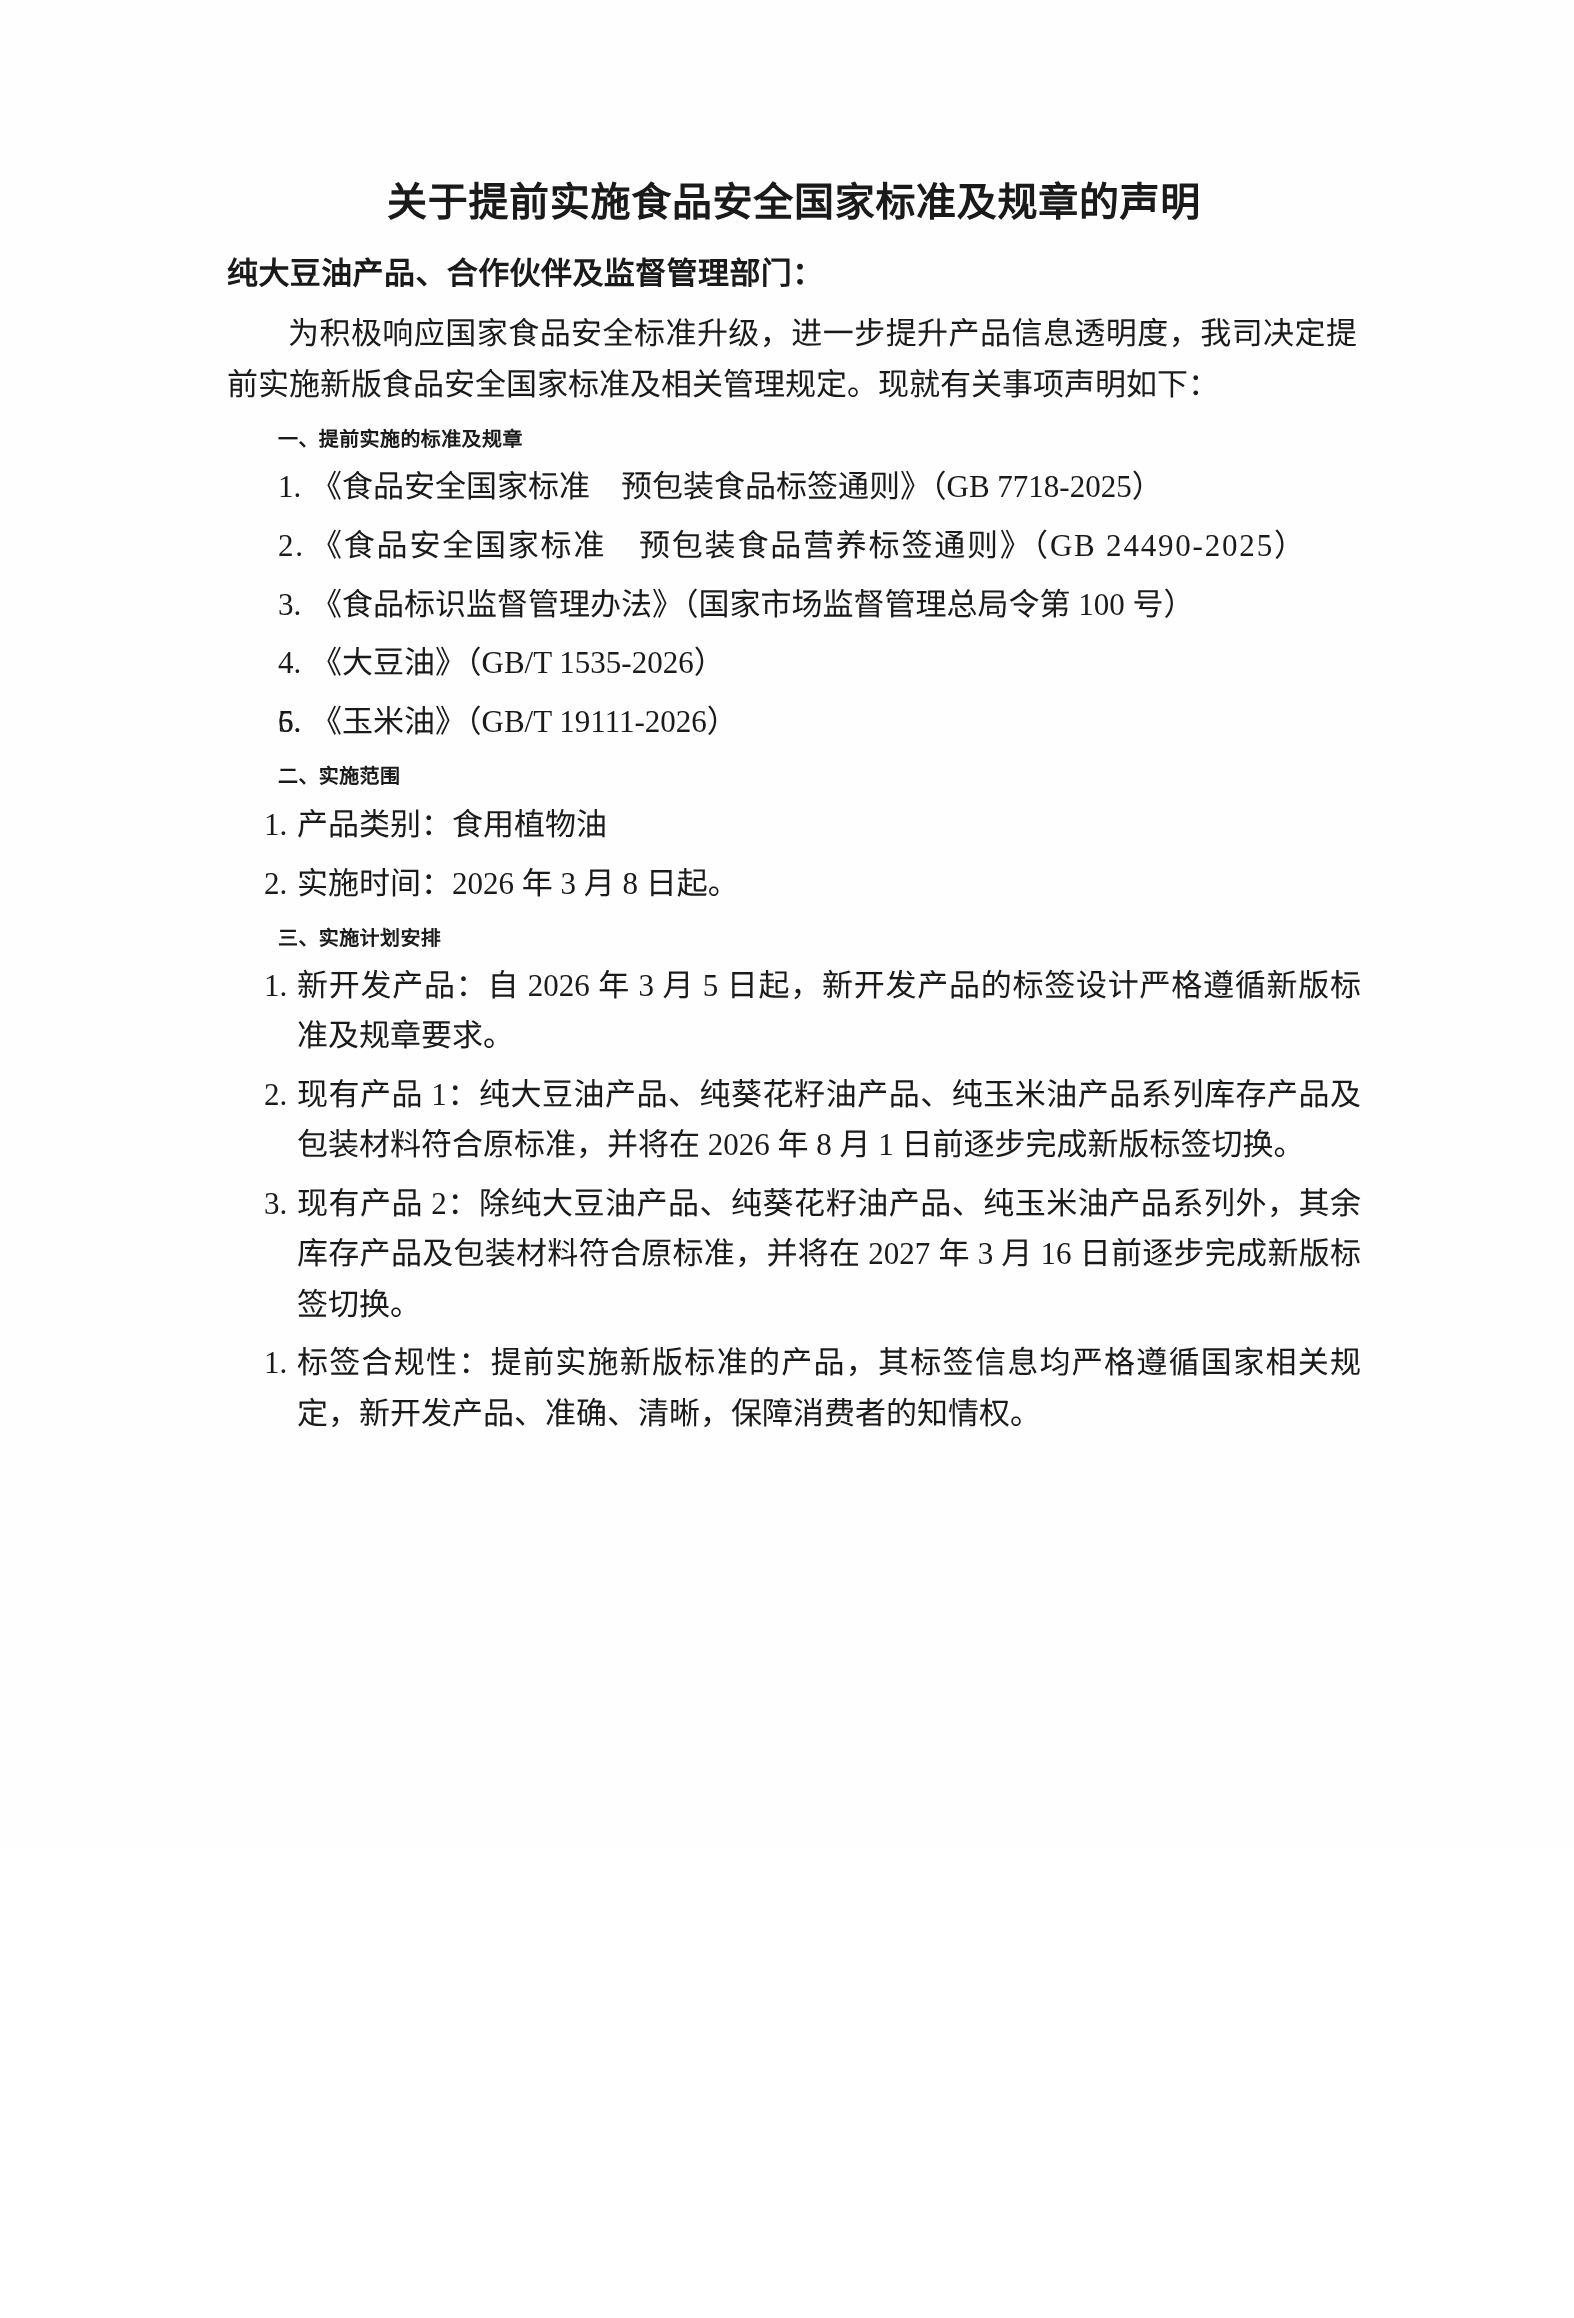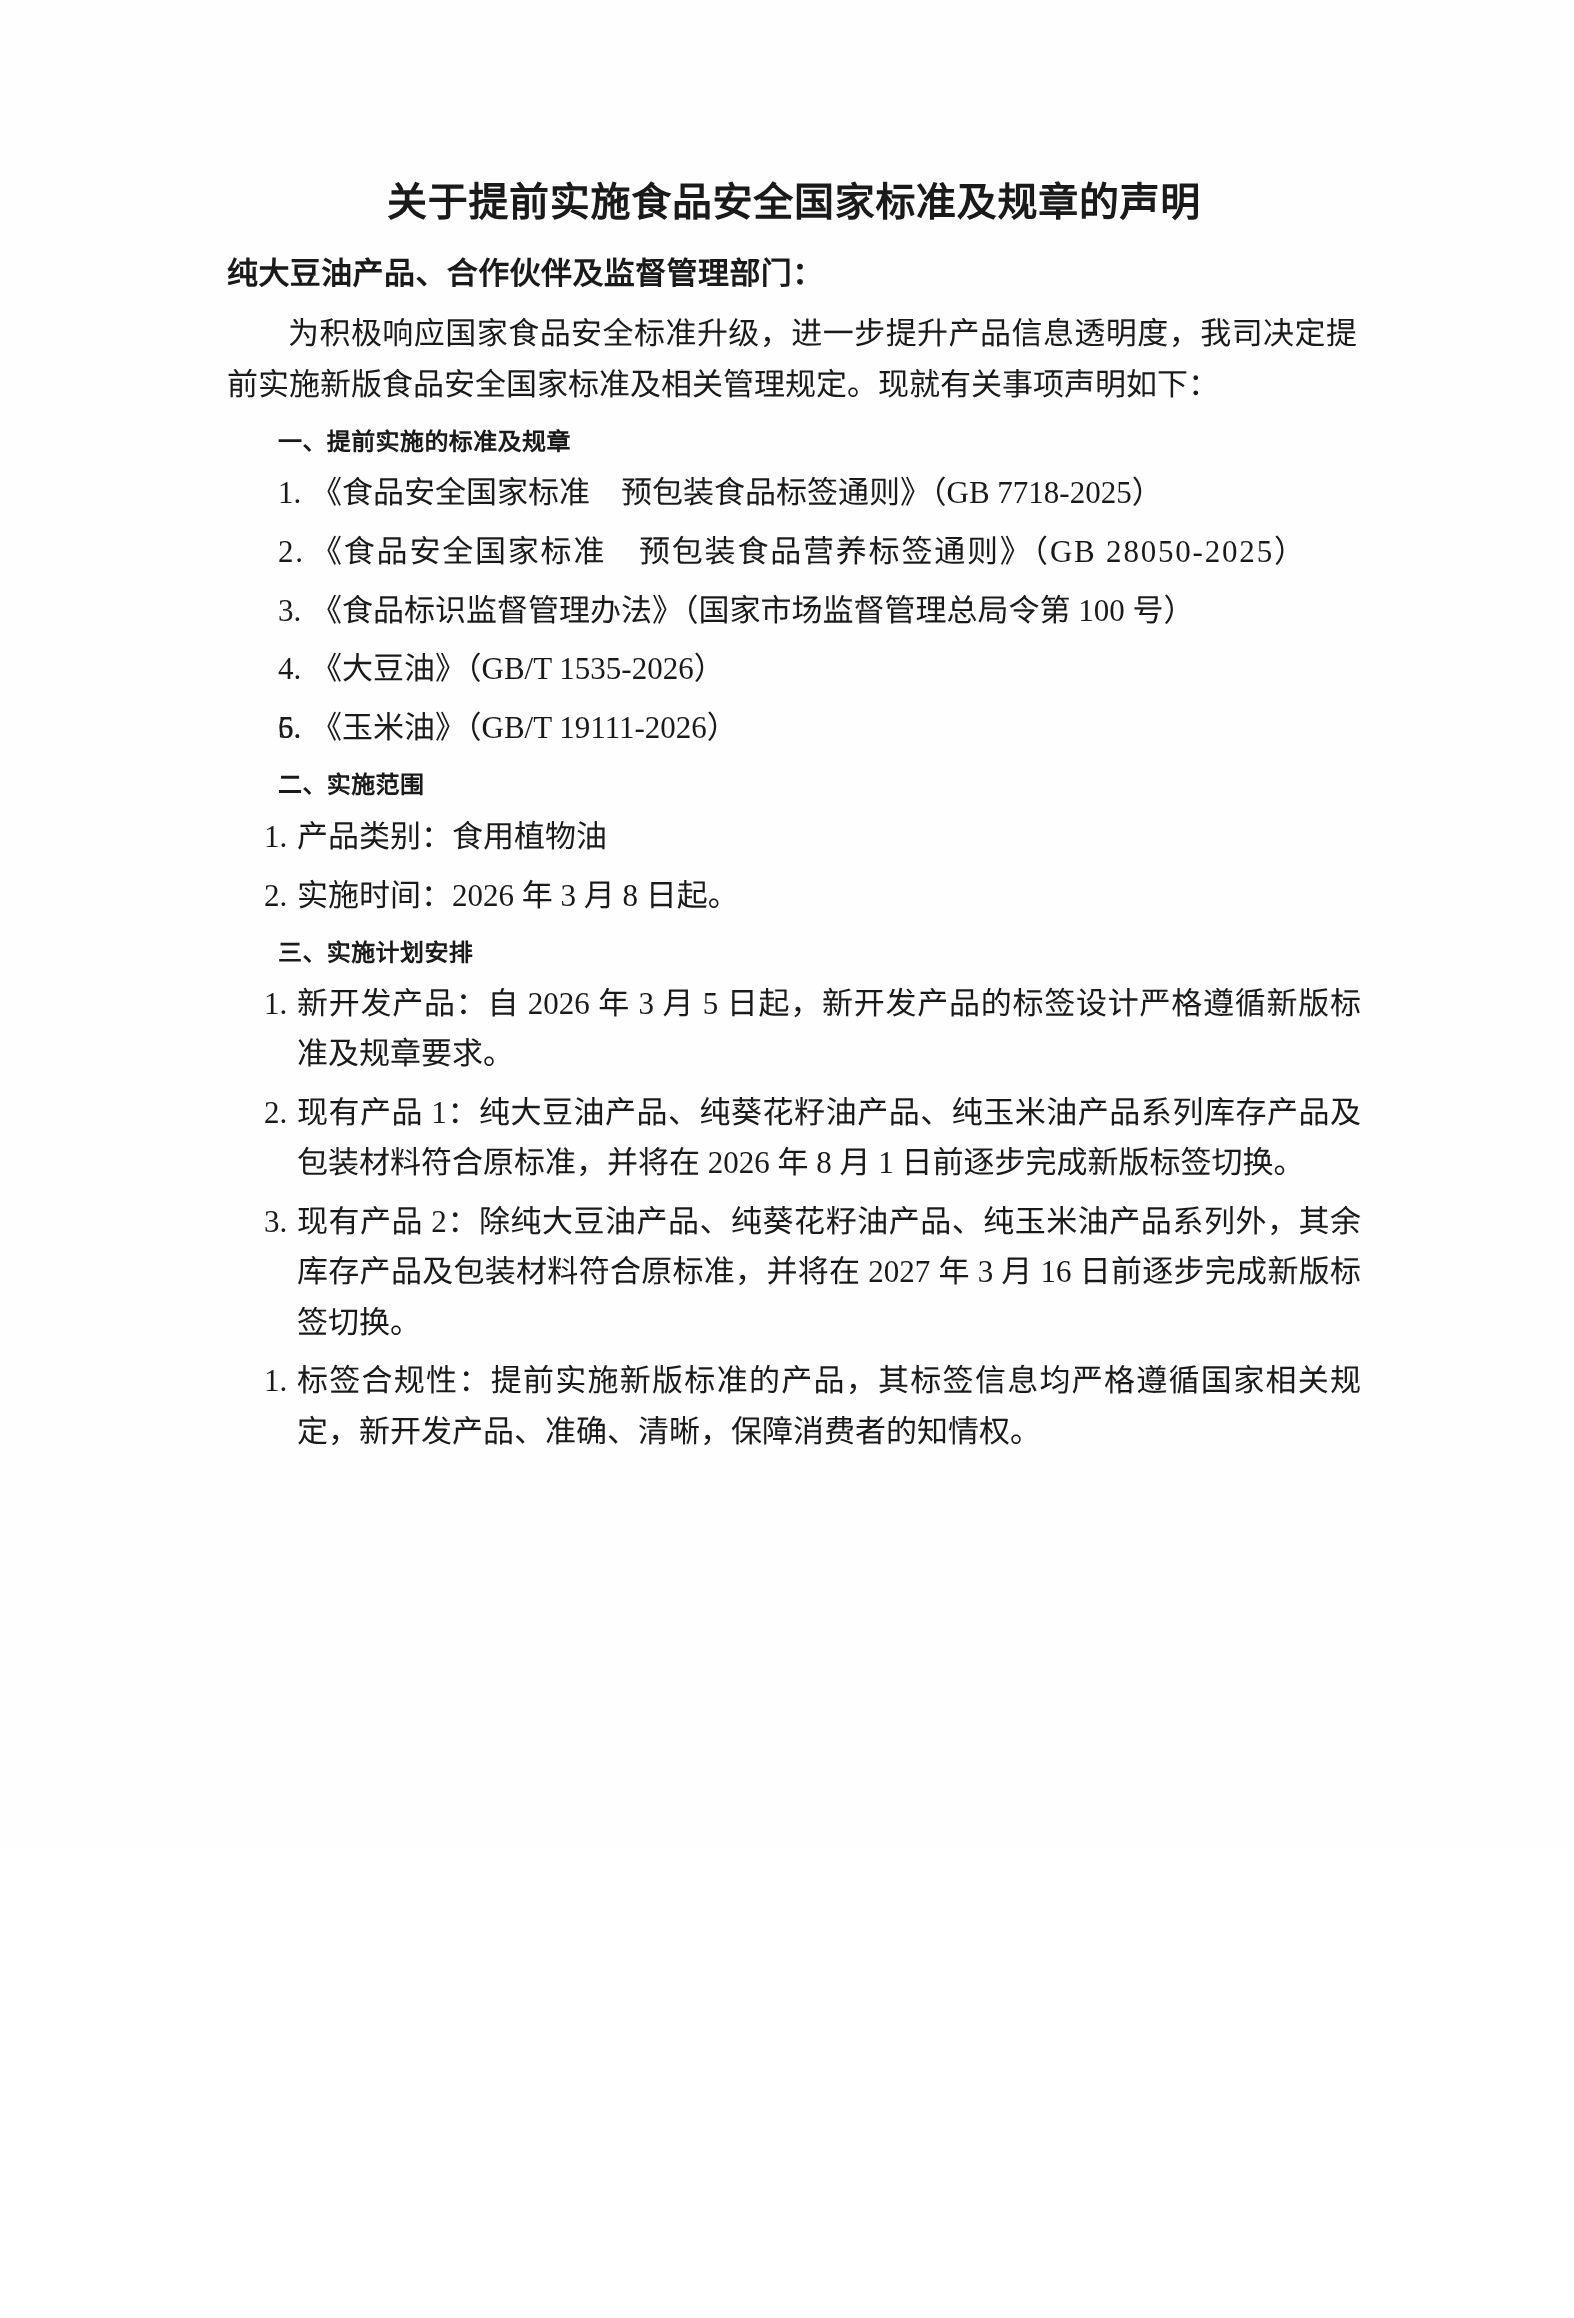--- a/index.html
+++ b/index.html
@@ -45,21 +45,21 @@
     margin: 0 4px 10px 0;
     text-align: justify;
     text-justify: inter-ideograph;
   }
   .para.indent {
     text-indent: 61px;
   }
   .section-head {
     font-family: "DejaVu Sans", "Liberation Sans", sans-serif;
     font-weight: bold;
-    font-size: 24px;
+    font-size: 20px;
     line-height: 1.5;
     margin: 14px 0 8.5px 51px;
     letter-spacing: 0.4px;
   }
   .list {
     margin: 0;
     padding: 0;
     list-style: none;
   }
   .list-item {
@@ -103,21 +103,21 @@
 
   <div class="blk">
     <div class="section-head">一、提前实施的标准及规章</div>
     <ul class="list">
       <li class="list-item">
         <span class="num">1.</span>
         <span>《食品安全国家标准　预包装食品标签通则》（GB 7718-2025）</span>
       </li>
       <li class="list-item spaced">
         <span class="num">2.</span>
-        <span>《食品安全国家标准　预包装食品营养标签通则》（GB 28050-2025）</span>
+        <span>《食品安全国家标准　预包装食品营养标签通则》（GB 24490-2025）</span>
       </li>
       <li class="list-item">
         <span class="num">3.</span>
         <span>《食品标识监督管理办法》（国家市场监督管理总局令第 100 号）</span>
       </li>
       <li class="list-item">
         <span class="num">4.</span>
         <span>《大豆油》（GB/T 1535-2026）</span>
       </li>
       <li class="list-item">

